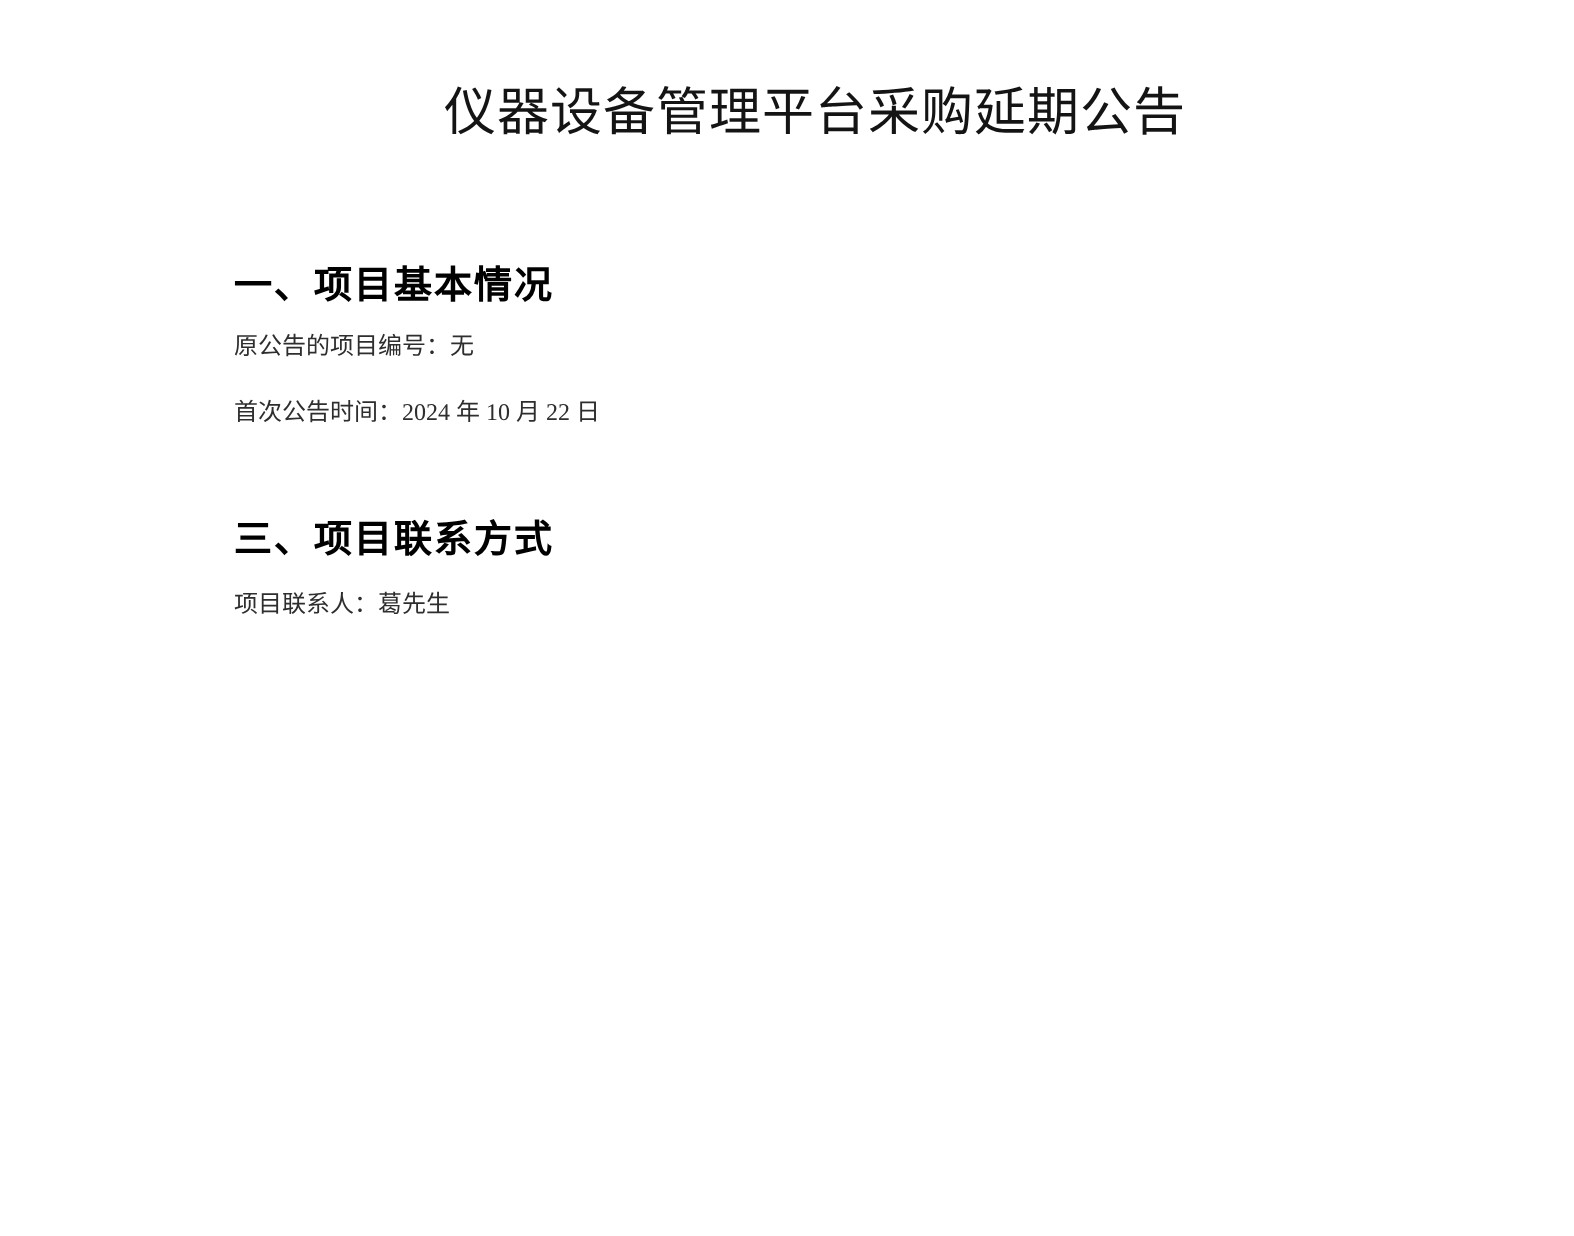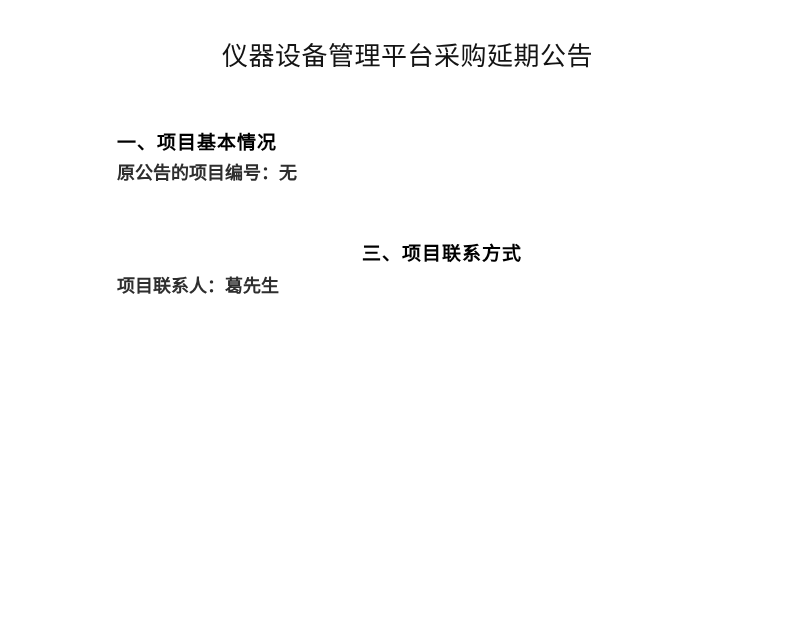--- a/index.html
+++ b/index.html
@@ -27,55 +27,56 @@
     letter-spacing: 0.5px;
     white-space: nowrap;
     padding-left: 28px;
   }
   .content {
     padding-left: 117px;
     padding-right: 20px;
   }
   .section-heading {
     margin: 0;
-    font-family: Liberation Mono, monospace;
+    font-family: Liberation Serif, serif;
     font-size: 19px;
     line-height: 26px;
     font-weight: 700;
     color: #000000;
     letter-spacing: 1px;
     white-space: nowrap;
   }
   .field-line {
     margin: 0;
-    font-size: 18px;
+    font-size: 12px;
     line-height: 33px;
-    font-weight: 700;
+    font-weight: 400;
     color: #2e2e2e;
     white-space: nowrap;
   }
   .heading-1 { margin-top: 57px; }
   .heading-2 { margin-top: 33px; }
-  .heading-3 { margin-top: 52px; text-align: center; }
+  .heading-3 { margin-top: 35px; }
   .group { margin-top: 2px; }
   .group-1 { margin-top: 0; }
 </style>
 </head>
 <body>
 
 <div class="page">
 
   <h1 class="doc-title">仪器设备管理平台采购延期公告</h1>
 
   <div class="content">
 
     <section>
       <h2 class="section-heading heading-1">一、项目基本情况</h2>
       <div class="group group-1">
         <p class="field-line">原公告的项目编号：无</p>
+        <p class="field-line">首次公告时间：2024 年 10 月 22 日</p>
       </div>
     </section>
 
     <section>
     </section>
 
     <section>
       <h2 class="section-heading heading-3">三、项目联系方式</h2>
       <div class="group">
         <p class="field-line">项目联系人：葛先生</p>

